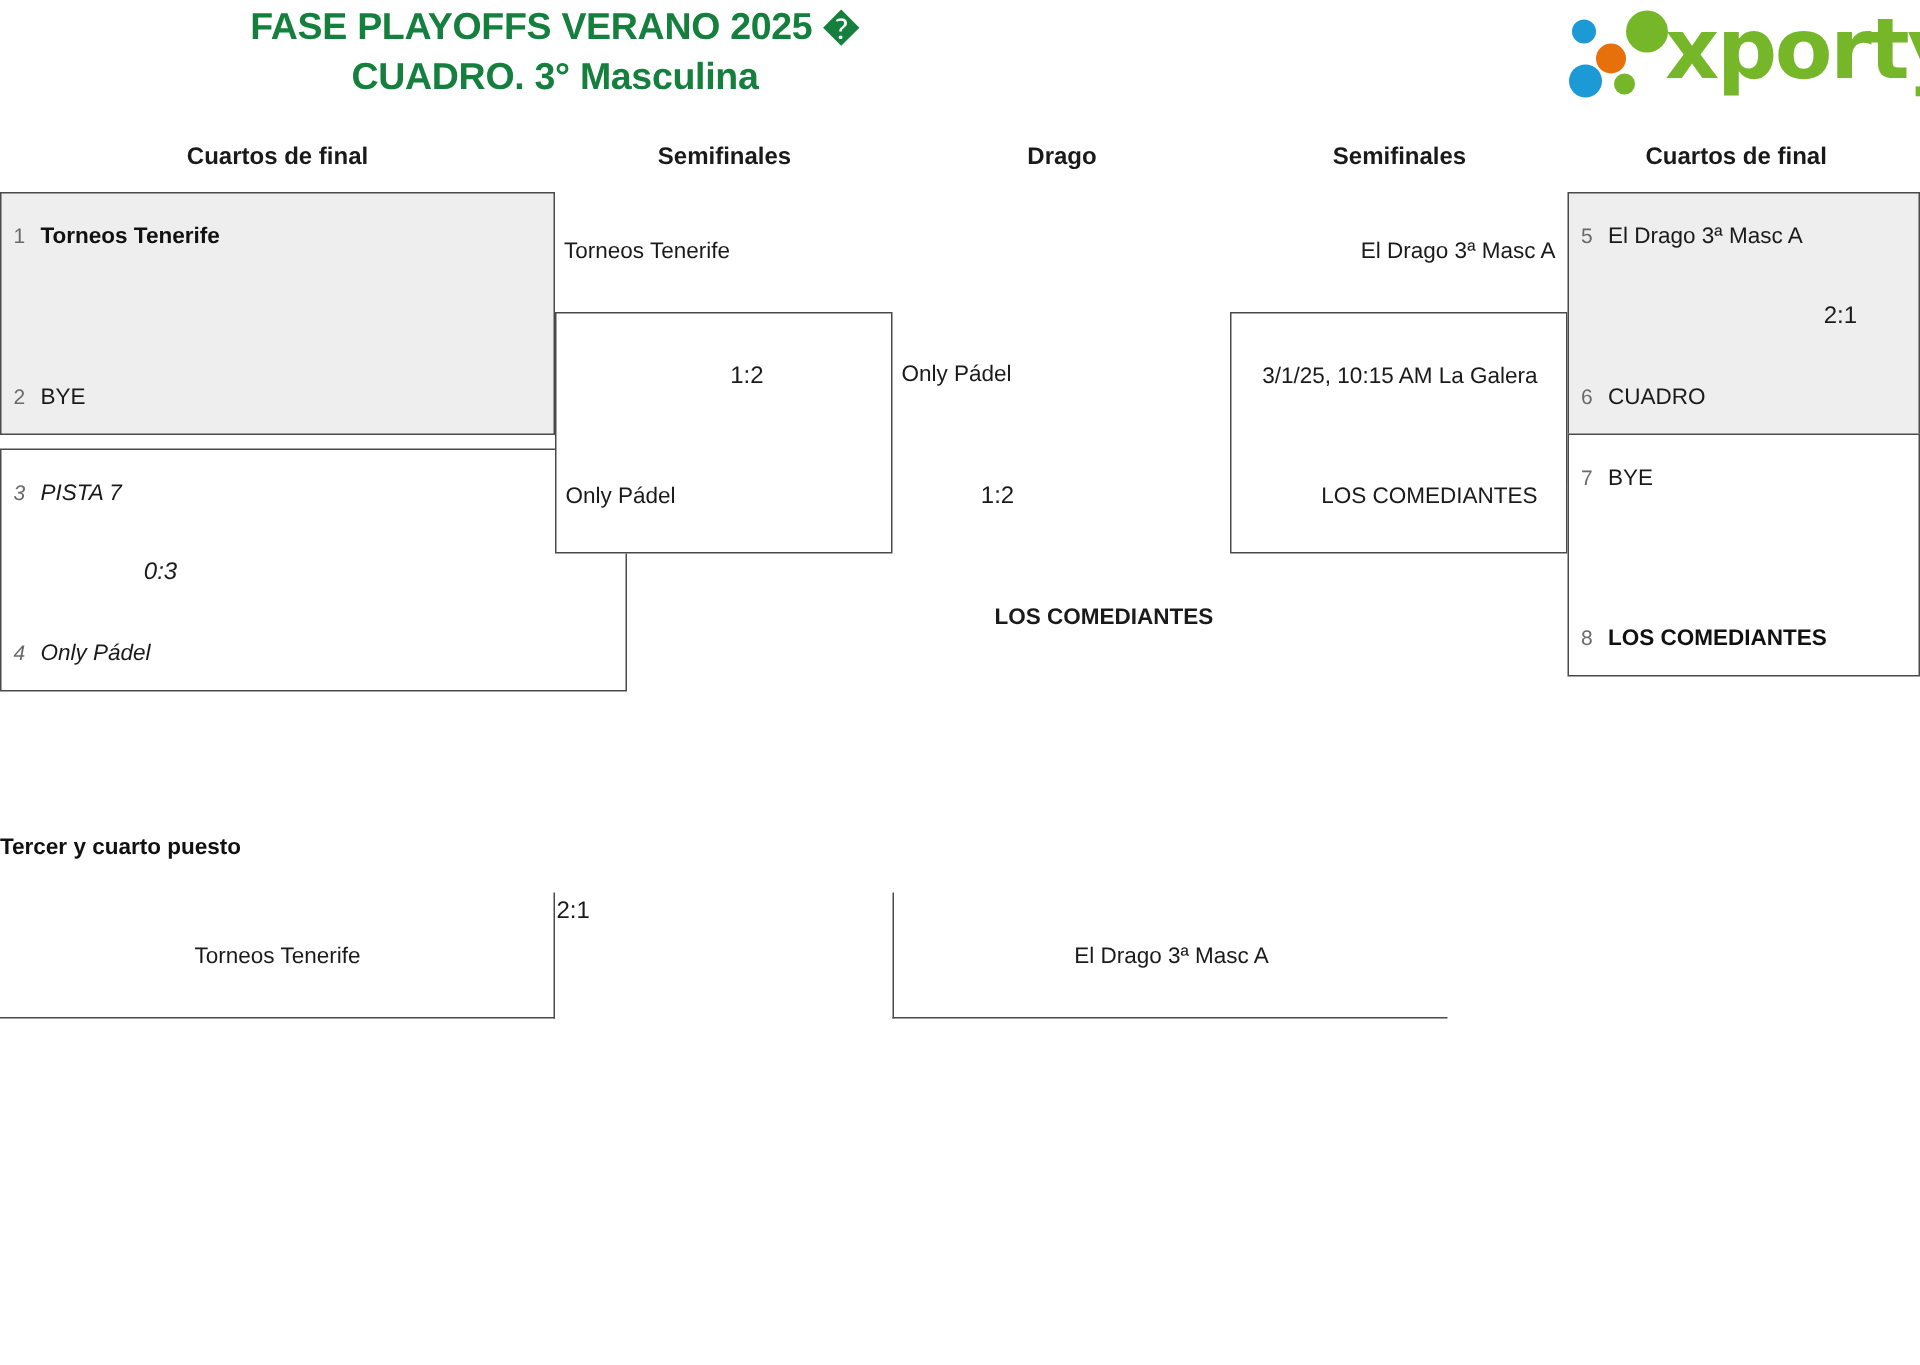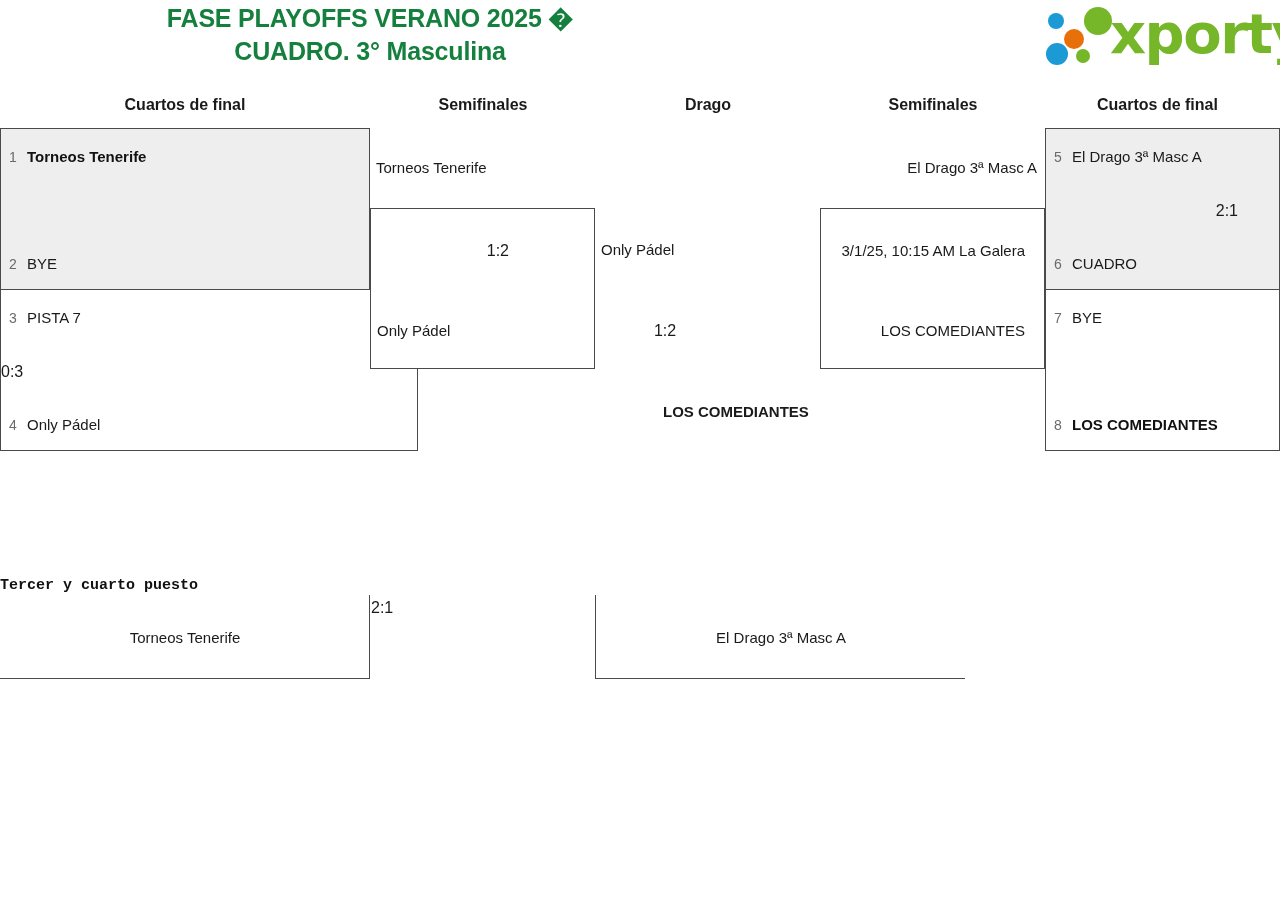--- a/index.html
+++ b/index.html
@@ -106,26 +106,25 @@
     line-height: 18px;
     white-space: nowrap;
     color: #1a1a1a;
   }
   .adv-label.bold { font-weight: 700; }
 
   
   #third-title {
     position: absolute;
     left: 0;
-    top: 577px;
+    top: 556px;
     font-size: 15px;
     font-weight: 700;
     color: #111111;
     white-space: nowrap;
-    font-family: Liberation Mono, monospace;
   }
   .halfbox {
     position: absolute;
     box-sizing: border-box;
   }
 </style>
 </head>
 <body>
 
 <div id="header">
@@ -153,28 +152,28 @@
 <div class="box shaded" style="left:0px; top:128px; width:370px; height:162px;">
   <div class="slot" style="left:8px; top:19px;">
     <span class="seed">1</span><span class="winner">Torneos Tenerife</span>
   </div>
   <div class="slot" style="left:8px; top:126px;">
     <span class="seed">2</span><span>BYE</span>
   </div>
   <div class="score" style="left:0px; top:73px; width:352px; text-align:right;"></div>
 </div>
 
-<div class="box plain" style="left:0px; top:289px; width:418px; height:162px;">
+<div class="box plain" style="left:0px; top:299px; width:418px; height:162px;font-style:italic;">
   <div class="slot" style="left:8px; top:19px;">
     <span class="seed">3</span><span>PISTA 7</span>
   </div>
   <div class="slot" style="left:8px; top:126px;">
     <span class="seed">4</span><span>Only Pádel</span>
   </div>
-  <div class="score" style="left:0px; top:73px; width:212px; text-align:left;">0:3</div>
+  <div class="score" style="left:0px; top:73px; width:212px; text-align:center;">0:3</div>
 </div>
 
 <div class="adv-label" style="left:376px; top:159px;">Torneos Tenerife</div>
 
 <div class="box plain" style="left:370px; top:208px; width:225px; height:161px;">
   <div class="adv-label" style="left:6px; top:113px;">Only Pádel</div>
   <div class="score" style="left:0px; top:33px; width:138px; text-align:right;">1:2</div>
 </div>
 
 <div class="adv-label" style="left:601px; top:241px;">Only Pádel</div>

